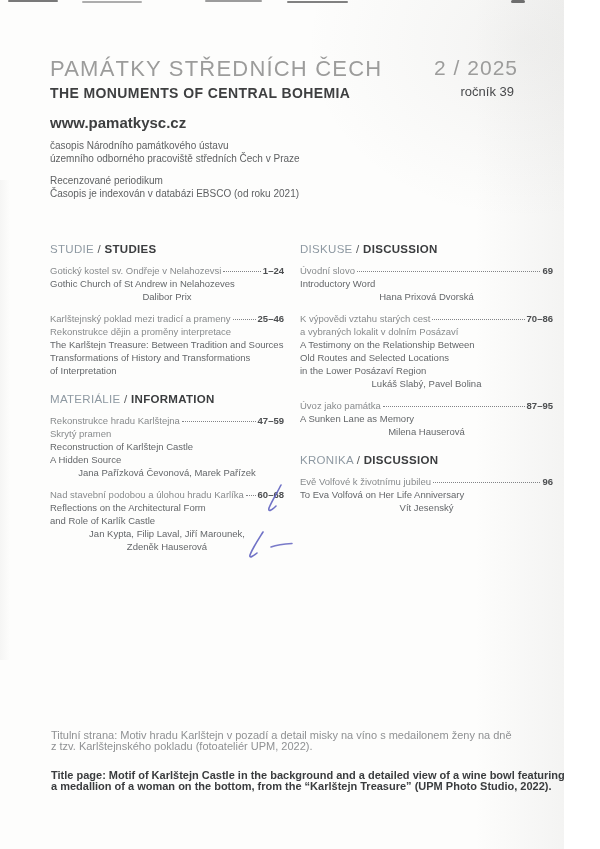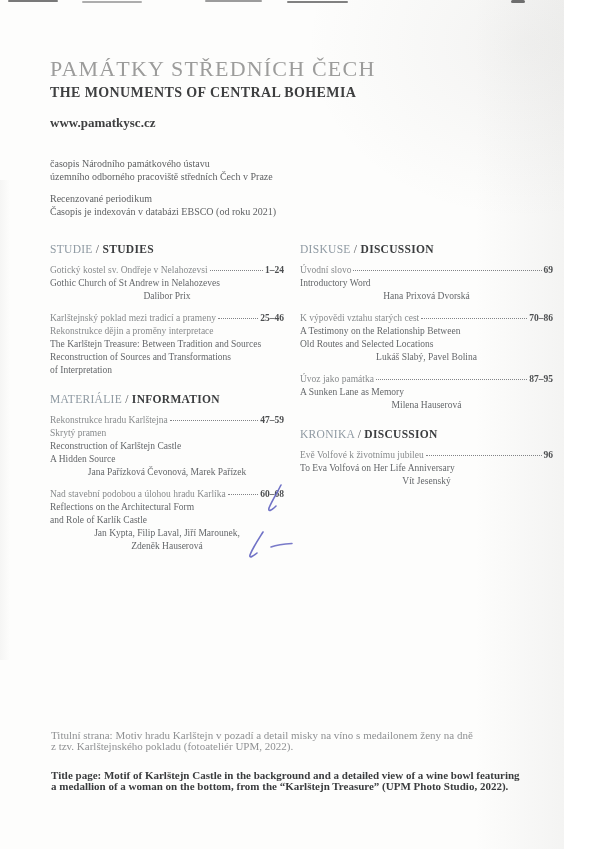--- a/index.html
+++ b/index.html
@@ -1,20 +1,20 @@
 <!DOCTYPE html>
 <html><head>
 <meta charset="utf-8">
 <style>
   * { margin:0; padding:0; box-sizing:border-box; }
   html,body { background:#ffffff; }
   .page {
     position:relative; width:564px; height:849px; overflow:hidden;
     background:#fdfdfc;
-    font-family:Liberation Serif, serif;
+    font-family:Liberation Sans, sans-serif;
     color:#5f6163;
   }
   
   .wash-right { position:absolute; top:0; right:0; width:90px; height:849px;
     background:linear-gradient(to left, rgba(120,120,118,0.07), rgba(120,120,118,0.0));
     pointer-events:none; }
   .wash-topright { position:absolute; top:0; right:0; width:260px; height:220px;
     background:radial-gradient(ellipse at 85% 20%, rgba(130,128,125,0.08), rgba(130,128,125,0) 70%);
     pointer-events:none; }
   .wash-left { position:absolute; top:180px; left:0; width:10px; height:480px;
@@ -26,21 +26,21 @@
   
   .masthead { position:absolute; left:50px; top:56px; }
   .title-cs { font-size:22px; letter-spacing:1.2px; color:#9c9c9b; font-weight:400; white-space:nowrap; }
   .title-en { font-size:14px; letter-spacing:0.4px; color:#3e3f40; font-weight:bold; margin-top:3px; white-space:nowrap; }
   .issue-block { position:absolute; right:46px; top:56px; text-align:right; }
   .issue { font-size:21px; color:#9c9c9b; letter-spacing:1px; }
   .volume { font-size:13px; color:#48494b; margin-top:4px; padding-right:4px; }
 
   
   .pubinfo { position:absolute; left:50px; top:116px; font-size:10px; line-height:13px; }
-  .website { font-weight:bold; color:#3e3f40; font-size:13px; margin-bottom:28px; }
+  .website { font-weight:bold; color:#3e3f40; font-size:15px; margin-bottom:10px; }
   .pub-group { margin-bottom:9px; color:#5f6163; }
 
   
   .toc-col { position:absolute; top:243px; font-size:9.5px; line-height:13px; }
   .toc-col.left { left:50px; width:234px; }
   .toc-col.right { left:300px; width:253px; }
   .sec { margin-bottom:14px; }
   .sec + .sec { margin-top:16px; }
   .sec-head { font-size:11.5px; letter-spacing:0.3px; margin-bottom:8px; white-space:nowrap; }
   .sec-cs { color:#8e99a2; font-weight:400; }
@@ -74,20 +74,24 @@
   <div class="smudge" style="left:8px; top:0; width:50px; opacity:.75;"></div>
   <div class="smudge" style="left:82px; top:1px; width:60px; opacity:.45;"></div>
   <div class="smudge" style="left:205px; top:0; width:57px; opacity:.55;"></div>
   <div class="smudge" style="left:287px; top:1px; width:61px; opacity:.7;"></div>
   <div class="smudge" style="left:511px; top:0; width:14px; height:3px; opacity:.8;"></div>
 
   <div class="masthead">
     <div class="title-cs">PAMÁTKY STŘEDNÍCH ČECH</div>
     <div class="title-en">THE MONUMENTS OF CENTRAL BOHEMIA</div>
   </div>
+  <div class="issue-block">
+    <div class="issue">2 / 2025</div>
+    <div class="volume">ročník 39</div>
+  </div>
 
   <div class="pubinfo">
     <div class="website">www.pamatkysc.cz</div>
     <div class="pub-group">
       <div>časopis Národního památkového ústavu</div>
       <div>územního odborného pracoviště středních Čech v Praze</div>
     </div>
     <div class="pub-group">
       <div>Recenzované periodikum</div>
       <div>Časopis je indexován v databázi EBSCO (od roku 2021)</div>
@@ -109,21 +113,21 @@
         <div class="author">Dalibor Prix</div>
       </div>
       <div class="entry">
         <div class="trow">
           <span class="ttl">Karlštejnský poklad mezi tradicí a prameny</span>
           <span class="leader"></span>
           <span class="pg">25–46</span>
         </div>
         <div class="cs-line">Rekonstrukce dějin a proměny interpretace</div>
         <div class="en-line">The Karlštejn Treasure: Between Tradition and Sources</div>
-        <div class="en-line">Reconstruction of Sources and Transformations</div>
+        <div class="en-line">Transformations of History and Transformations</div>
         <div class="en-line">of Interpretation</div>
       </div>
     </div>
 
     <div class="sec">
       <div class="sec-head">
         <span class="sec-cs">MATERIÁLIE</span><span class="sec-sep"> / </span><span class="sec-en">INFORMATION</span>
       </div>
       <div class="entry">
         <div class="trow">
@@ -163,22 +167,24 @@
         </div>
         <div class="en-line">Introductory Word</div>
         <div class="author">Hana Prixová Dvorská</div>
       </div>
       <div class="entry">
         <div class="trow">
           <span class="ttl">K výpovědi vztahu starých cest</span>
           <span class="leader"></span>
           <span class="pg"> 70–86</span>
         </div>
+        <div class="cs-line">a vybraných lokalit v dolním Posázaví</div>
         <div class="en-line">A Testimony on the Relationship Between</div>
         <div class="en-line">Old Routes and Selected Locations</div>
+        <div class="en-line">in the Lower Posázaví Region</div>
         <div class="author">Lukáš Slabý, Pavel Bolina</div>
       </div>
       <div class="entry">
         <div class="trow">
           <span class="ttl">Úvoz jako památka</span>
           <span class="leader"></span>
           <span class="pg">87–95</span>
         </div>
         <div class="en-line">A Sunken Lane as Memory</div>
         <div class="author">Milena Hauserová</div>

